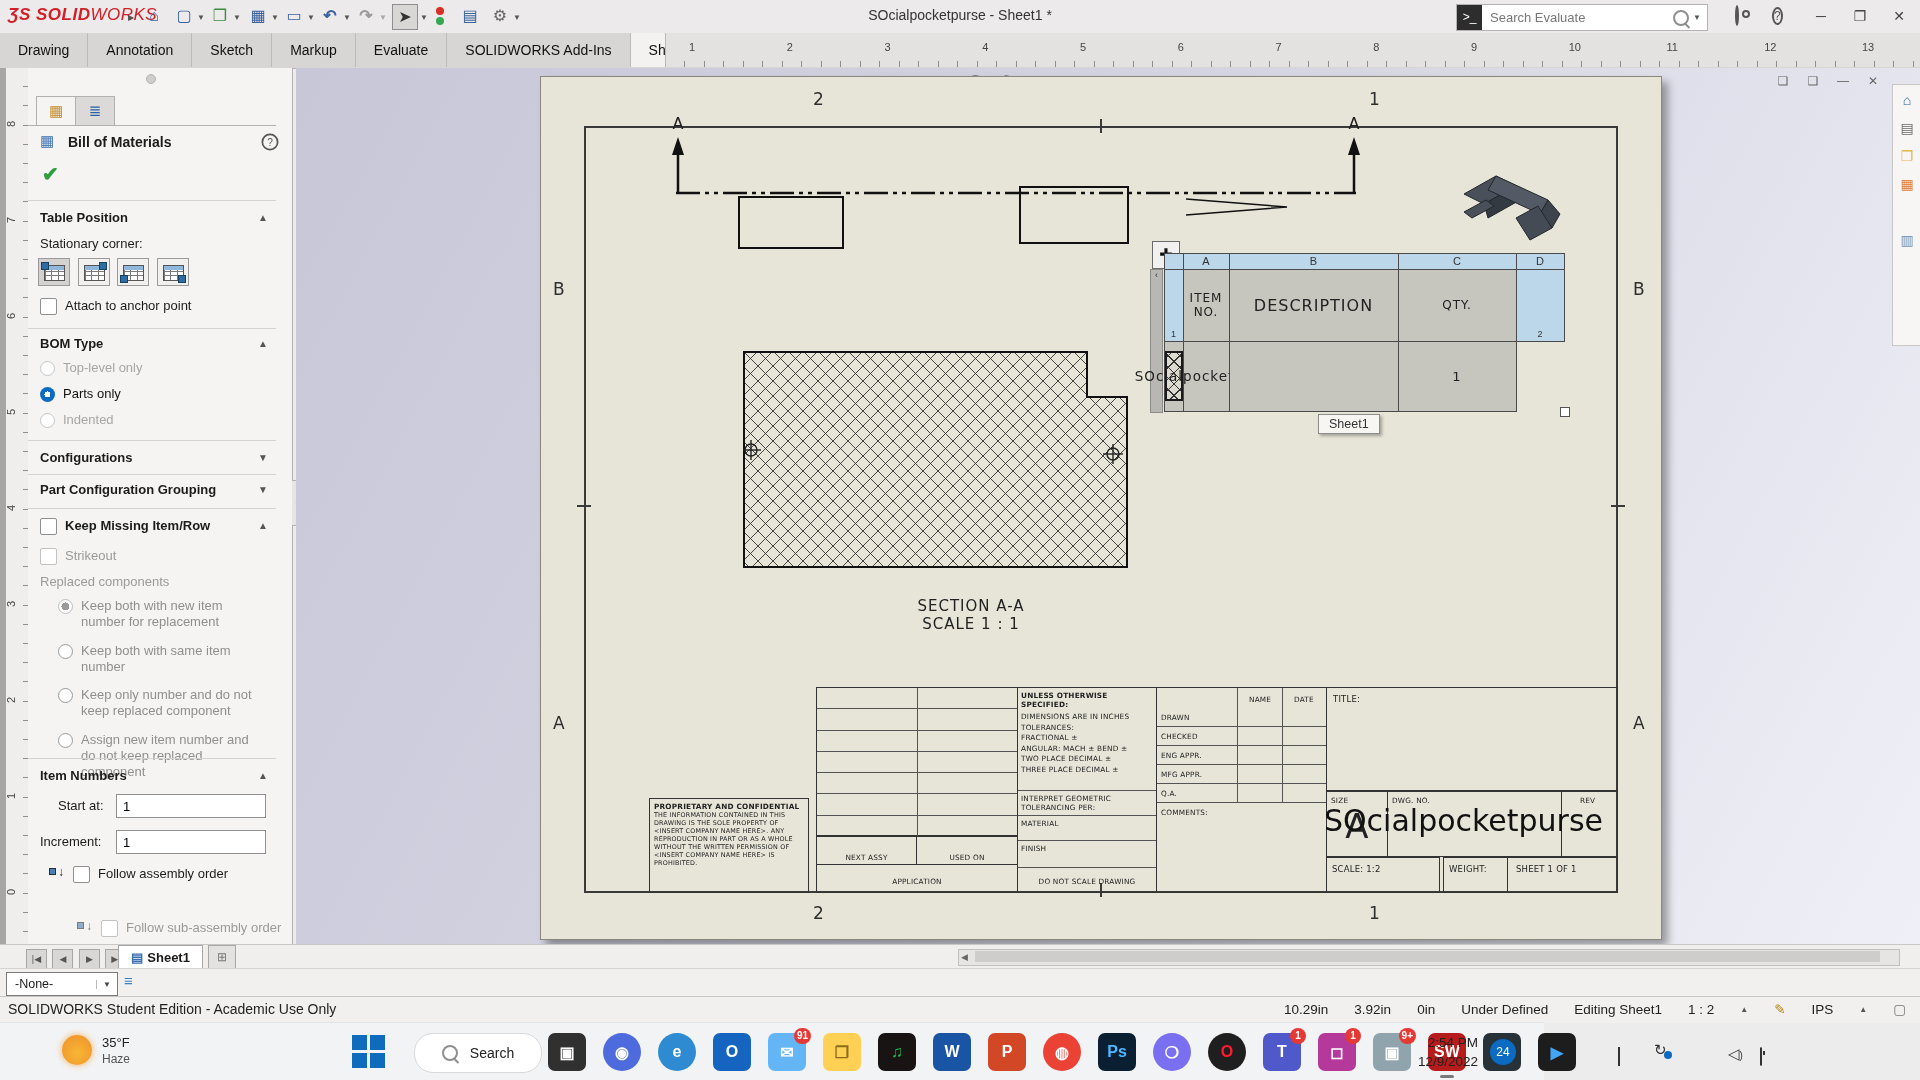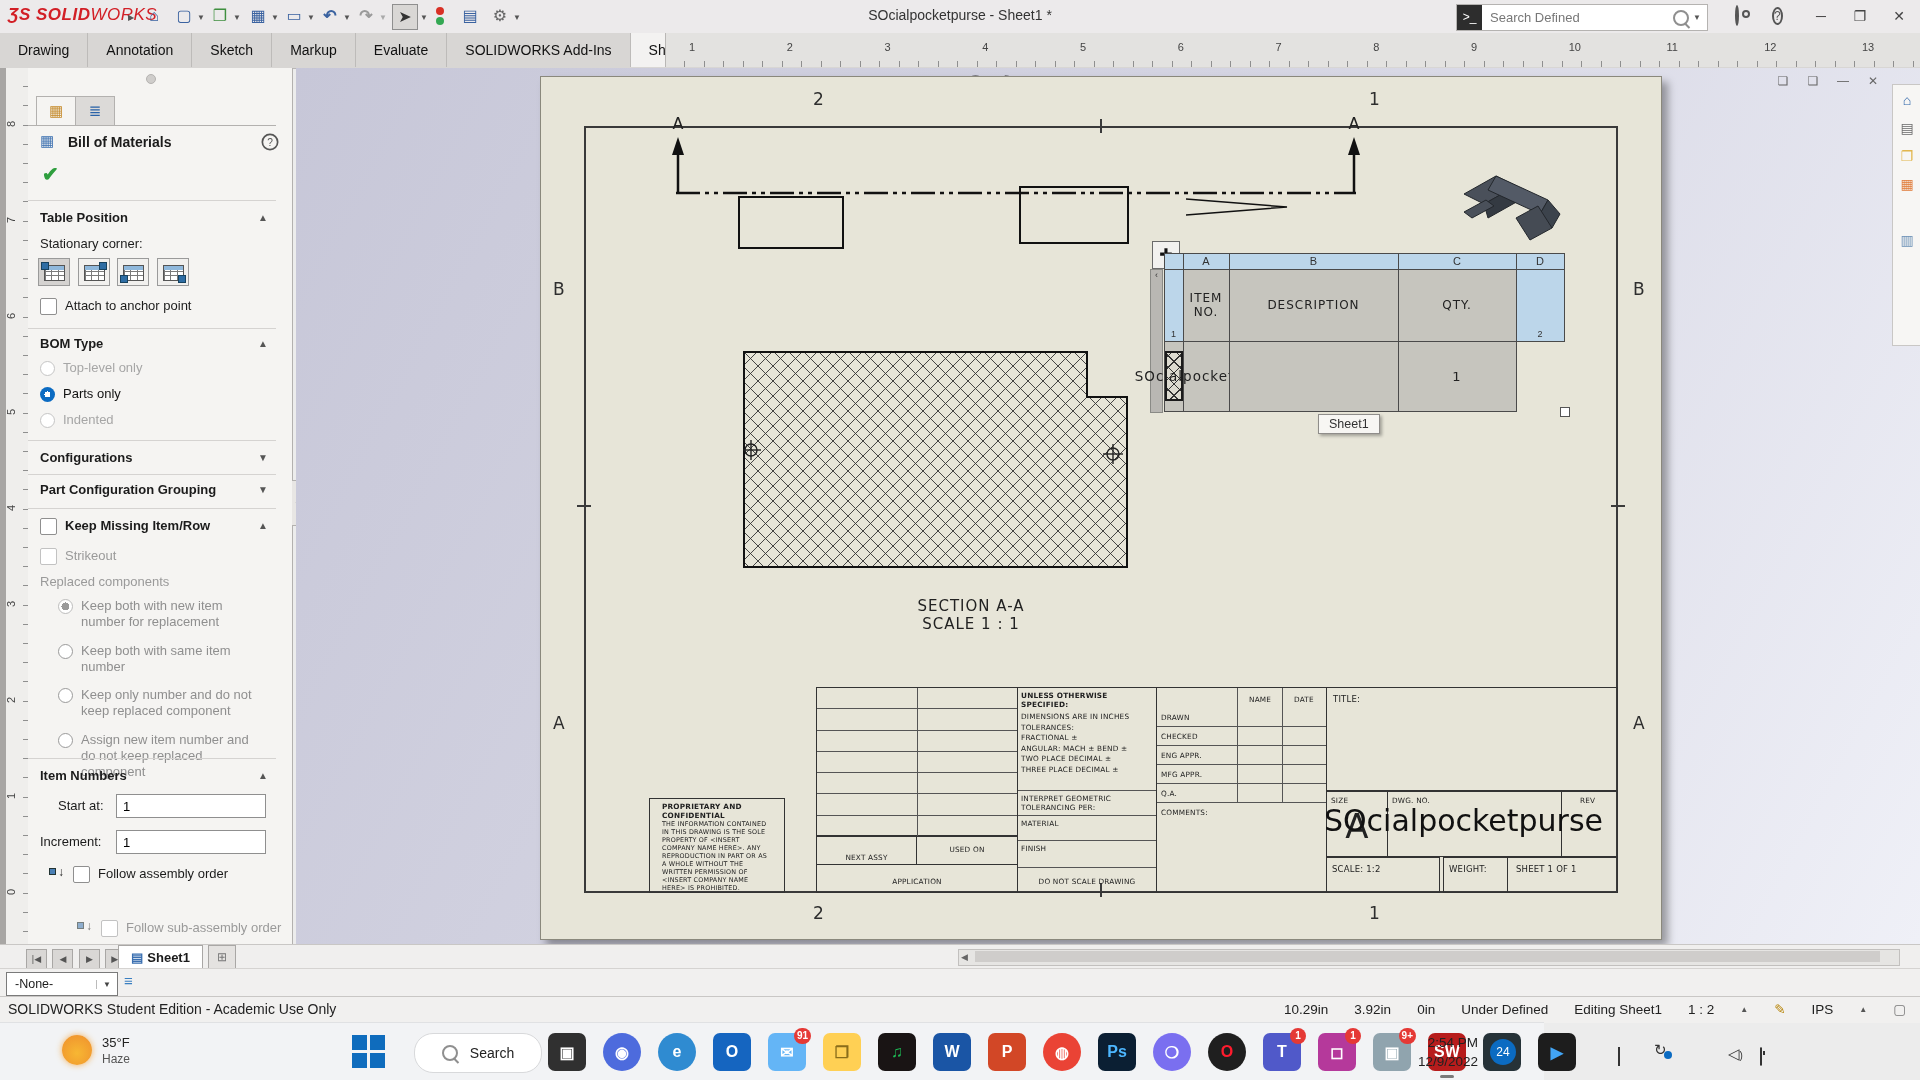--- a/index.html
+++ b/index.html
@@ -168,21 +168,21 @@
     <span class="abs" style="left:436px;top:7px;width:8px">
       <span class="abs" style="width:8px;height:8px;border-radius:50%;background:#d93025;top:0"></span>
       <span class="abs" style="width:8px;height:8px;border-radius:50%;background:#34a853;top:10px"></span>
     </span>
     <span class="abs tbico" style="left:458px">▤</span>
     <span class="abs tbico" style="left:488px;color:#666">⚙</span>
       <span class="abs caret" style="left:513px">▼</span>
     <div class="abs doctitle">SOcialpocketpurse - Sheet1 *</div>
     <div class="abs searchbox">
       <span class="searchterm">&gt;_</span>
-      <span class="searchph">Search Defined</span>
+      <span class="searchph">Search Evaluate</span>
       <span class="mag"></span>
       <span style="font-size:8px;color:#555;margin-right:6px">▼</span>
     </div>
     <span class="abs" style="left:1735px;top:7px"><span class="usrico"></span></span>
     <span class="abs" style="left:1772px;top:6px"><span class="helpico">?</span></span>
     <span class="abs winbtn" style="left:1806px">─</span>
     <span class="abs winbtn" style="left:1845px">❐</span>
     <span class="abs winbtn" style="left:1884px">✕</span>
   </div>
 
@@ -434,48 +434,48 @@
         <div class="abs" id="rowstrip">‹</div>
         <div class="abs bomgrid" id="bomtbl">
           <div class="bc bhead"></div>
           <div class="bc bhead">A</div>
           <div class="bc bhead">B</div>
           <div class="bc bhead">C</div>
           <div class="bc bhead">D</div>
 
           <div class="bc bhead" style="align-items:flex-end;font-size:9px;padding-bottom:2px">1</div>
           <div class="bc bcell cad" style="font-size:12px;text-align:center">ITEM NO.</div>
-          <div class="bc bcell cad" style="font-size:12px">DESCRIPTION</div>
+          <div class="bc bcell cad" style="font-size:16px">DESCRIPTION</div>
           <div class="bc bcell cad" style="font-size:12px">QTY.</div>
 
           <div class="bc bhead" style="align-items:flex-end;font-size:9px;padding-bottom:2px">2</div>
           <div class="bc bcell">
               <span class="bomthumb"></span>
             </div>
           <div class="bc bcell cad" style="font-size:13.5px">SOcialpocketpurse</div>
           <div class="bc bcell"></div>
           <div class="bc bcell cad" style="font-size:13px">1</div>
         </div>
         <div class="abs" id="bomresize"></div>
         <div class="abs" id="tooltip">Sheet1</div>
 
         <div class="abs" id="tblock">
 
-          <div class="tb" style="left:0;top:111px;width:136px;height:95px;padding:3px 12px">
+          <div class="tb" style="left:0;top:111px;width:160px;height:95px;padding:3px 4px">
             <div class="t7" style="font-weight:bold">PROPRIETARY AND CONFIDENTIAL</div>
             <div class="t7" style="font-size:6.4px;line-height:8px">THE INFORMATION CONTAINED IN THIS DRAWING IS THE SOLE PROPERTY OF &lt;INSERT COMPANY NAME HERE&gt;. ANY REPRODUCTION IN PART OR AS A WHOLE WITHOUT THE WRITTEN PERMISSION OF &lt;INSERT COMPANY NAME HERE&gt; IS PROHIBITED.</div>
           </div>
 
           <div class="tb gridlines" style="left:167px;top:0;width:202px;height:149px">
             <div class="abs" style="left:100px;top:0;width:1px;height:149px;background:#555"></div>
           </div>
           <div class="tb" style="left:167px;top:149px;width:101px;height:29px;display:flex;align-items:flex-end;justify-content:center;padding-bottom:2px">
               <span class="t7">NEXT ASSY</span>
             </div>
-          <div class="tb" style="left:267px;top:149px;width:102px;height:29px;display:flex;align-items:center;justify-content:center;padding-bottom:2px">
+          <div class="tb" style="left:267px;top:149px;width:102px;height:29px;display:flex;align-items:flex-end;justify-content:center;padding-bottom:2px">
               <span class="t7">USED ON</span>
             </div>
           <div class="tb" style="left:167px;top:177px;width:202px;height:29px;text-align:center;padding-top:4px"><span class="t7">APPLICATION</span></div>
 
           <div class="tb" style="left:368px;top:0;width:140px;height:206px">
             <div class="t7" style="padding:3px 3px 0 3px;font-weight:bold">UNLESS OTHERWISE SPECIFIED:</div>
             <div style="padding:3px 3px 0 3px">
                 <div class="t7" style="line-height:10.5px">DIMENSIONS ARE IN INCHES</div>
                 <div class="t7" style="line-height:10.5px">TOLERANCES:</div>
                 <div class="t7" style="line-height:10.5px">FRACTIONAL ±</div>

